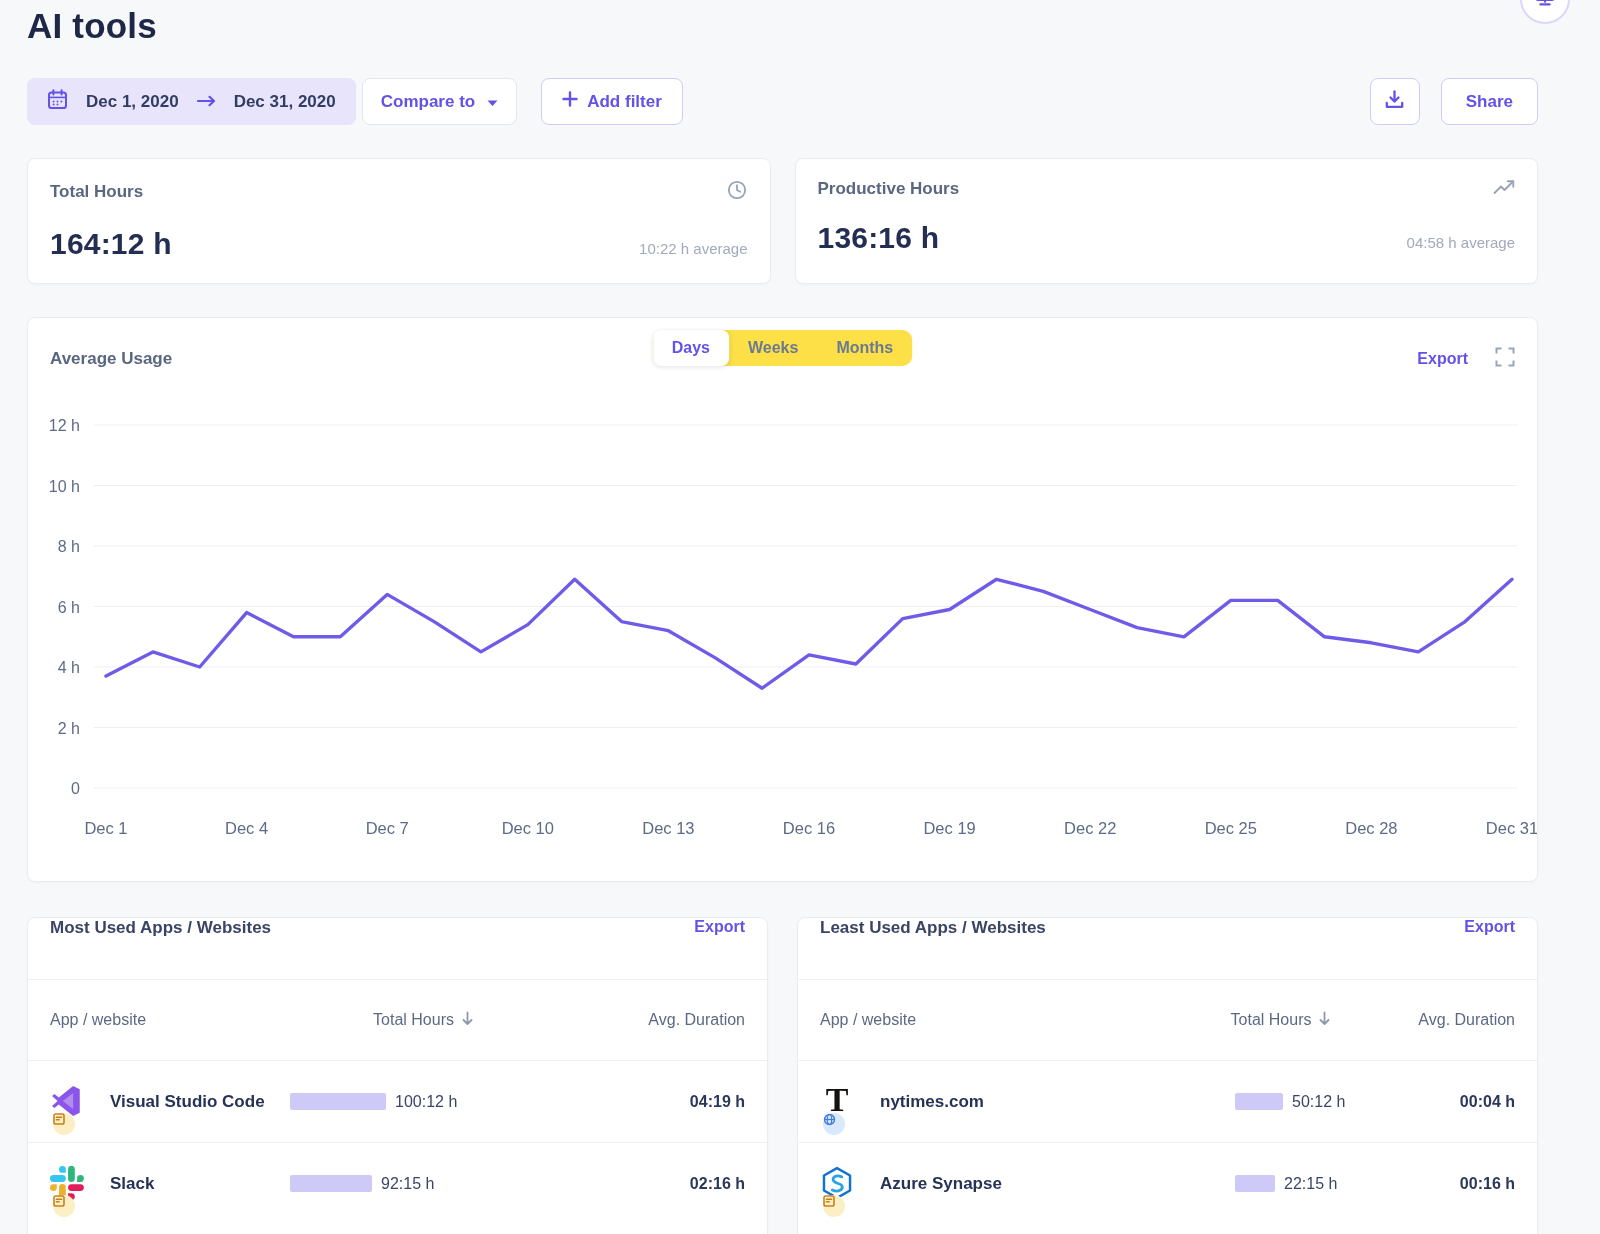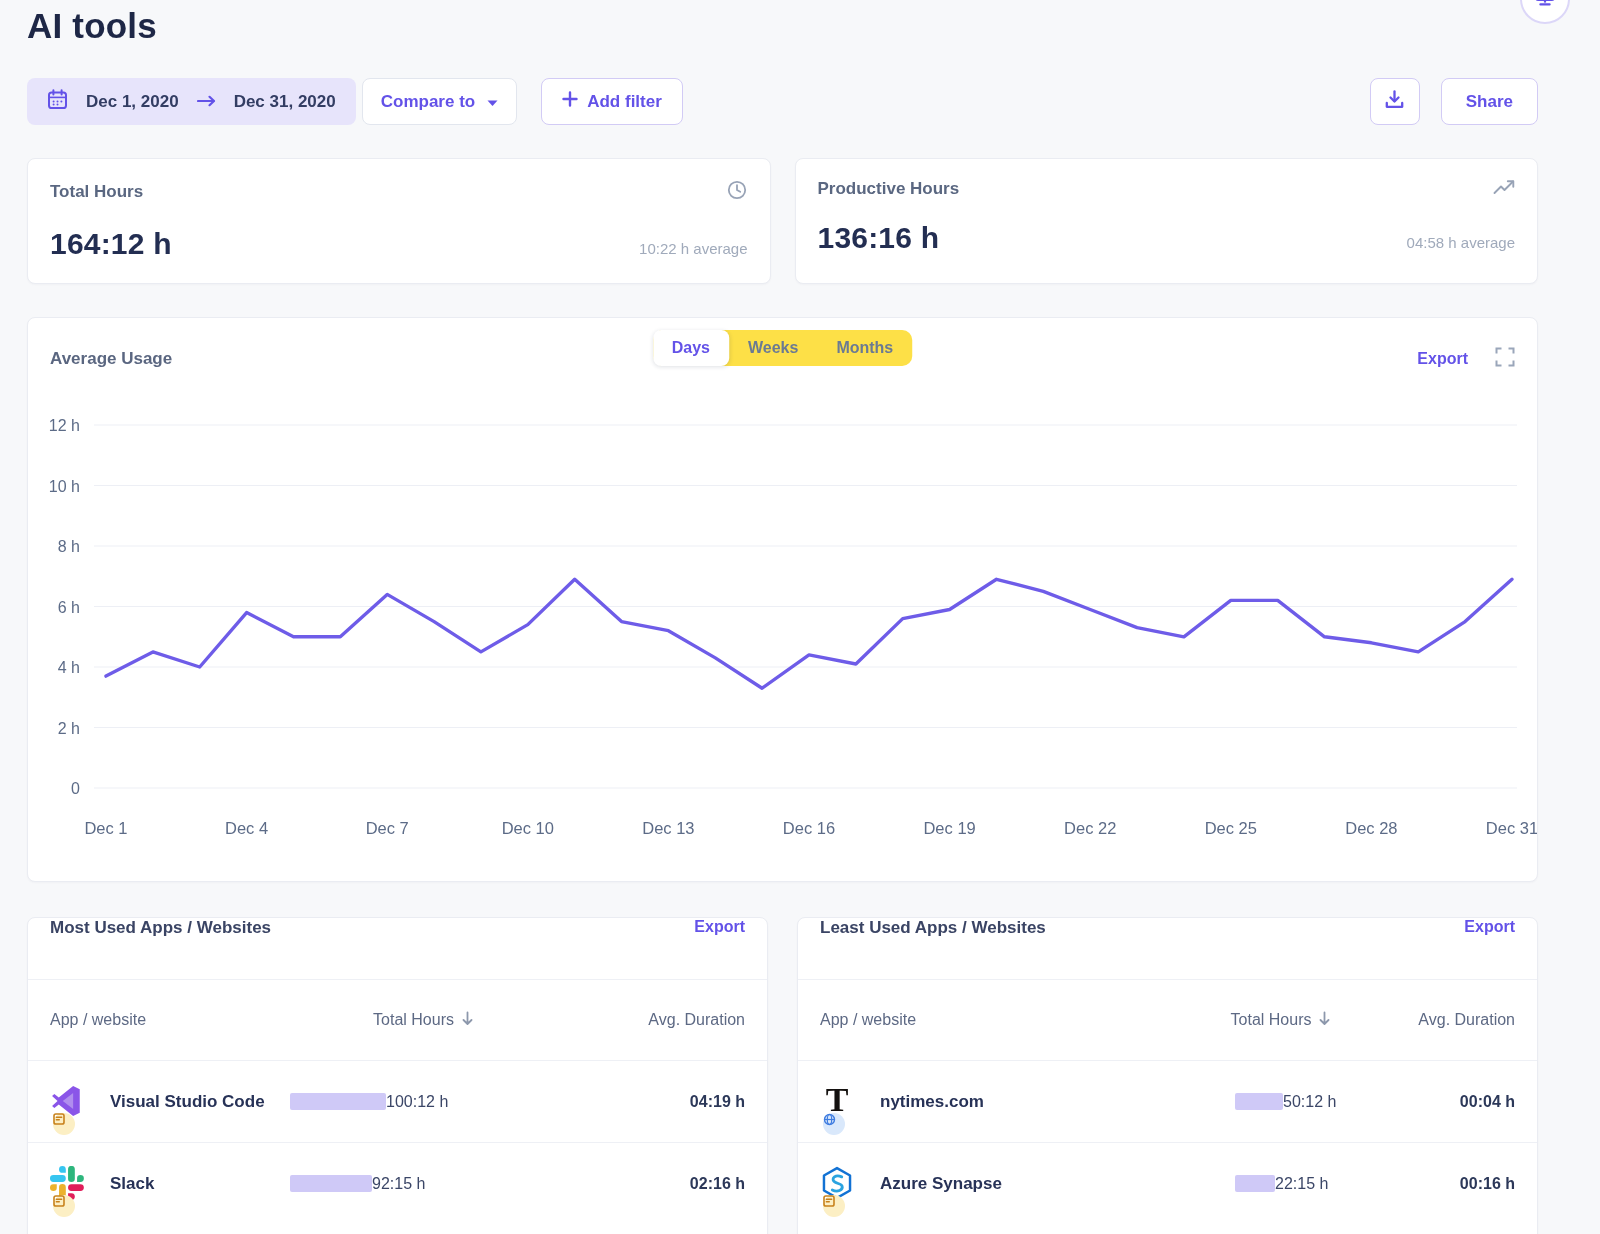--- a/index.html
+++ b/index.html
@@ -96,21 +96,21 @@
   .t1 .trow { grid-template-columns: 48px 1fr 140px 140px; }
   .app-ico { position: relative; width: 36px; height: 36px; }
   .app-ico svg, .app-ico span { display: block; }
   .badge {
     position: absolute; left: 3px; bottom: -15px; width: 22px; height: 22px; border-radius: 50%;
     display: flex; align-items: center; justify-content: center; z-index: 2;
   }
   .badge-app { background: #fcefc4; }
   .badge-website { background: #d9e8fb; }
   .row-name { font-size: 17px; font-weight: 600; color: #273257; padding-left: 12px; }
-  .bar-cell { display: flex; align-items: center; }
+  .bar-cell { display: flex; align-items: center; gap: 9px; }
   .bar { height: 17px; background: #cfc9f7; border-radius: 2px; }
   .hours-text { font-size: 16px; color: #3b4667; white-space: nowrap; }
   .avg-cell { text-align: right; font-size: 16px; font-weight: 700; color: #2c3859; }
 </style>
 </head>
 <body>
 
 <div class="top-circle-btn">
   <span>
     <svg width="20" height="18" viewBox="0 0 20 18" fill="none">

